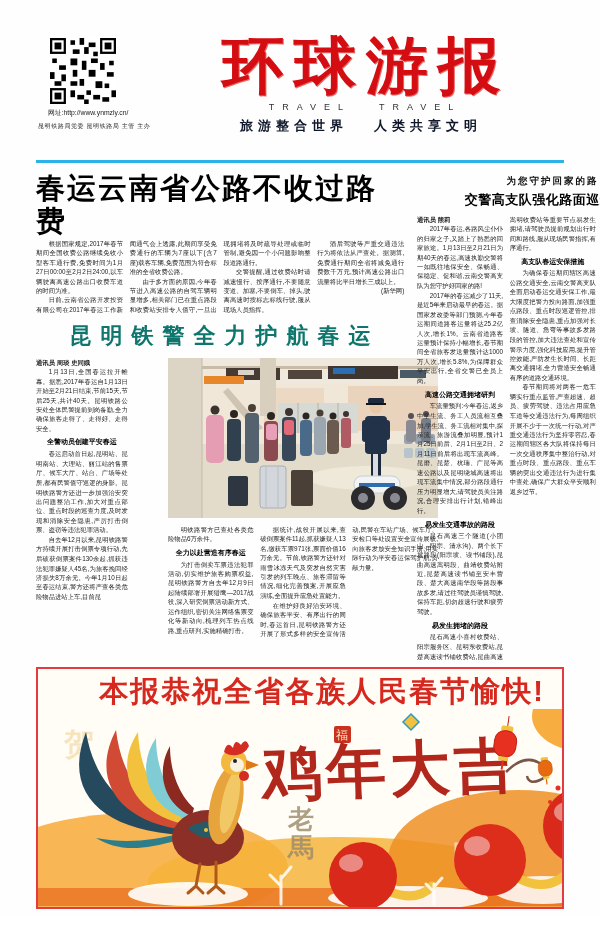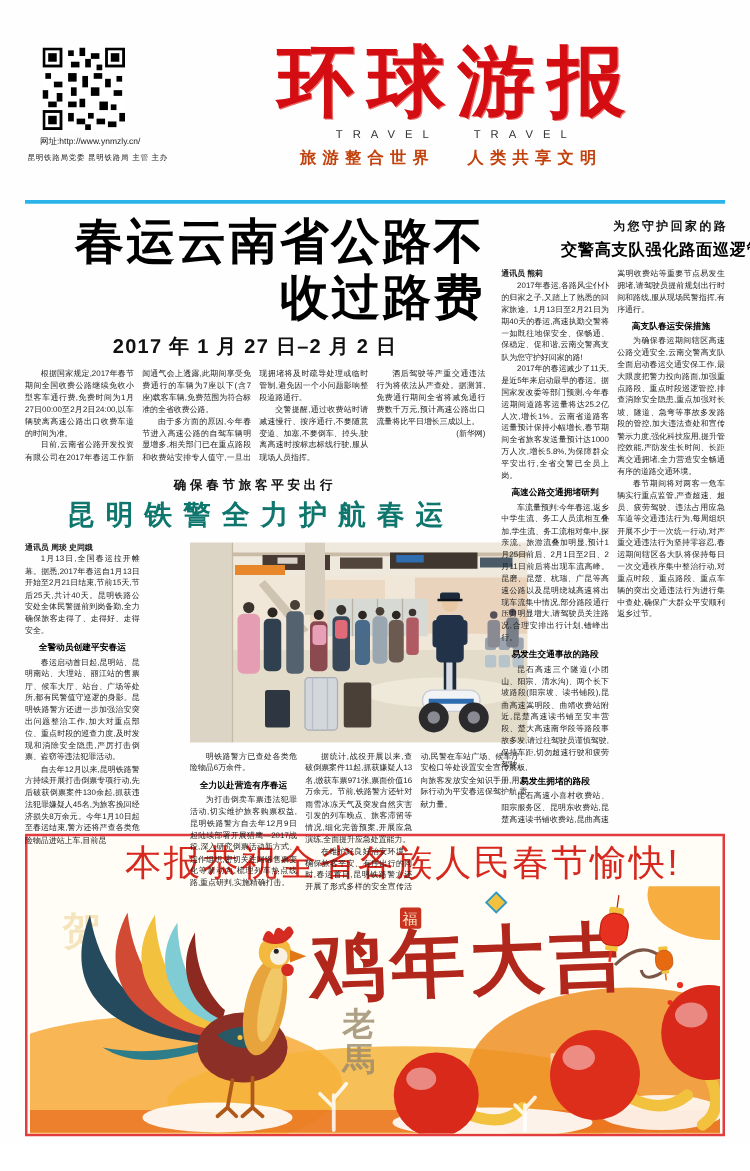--- a/index.html
+++ b/index.html
@@ -1,51 +1,51 @@
 <!DOCTYPE html>
 <html lang="zh"><head>
 <meta charset="utf-8">
 <style>
   * { margin:0; padding:0; box-sizing:border-box; }
   html,body { background:#ffffff; }
   body { font-family:"Liberation Sans","DejaVu Sans",sans-serif; color:#1a1a1a; }
   .page { width:600px; height:915px; margin:0 auto; background:#fefefe; position:relative;
-          padding:34px 20px 0; overflow:hidden; }
+          padding:34px 36px 0; overflow:hidden; }
 
   
   .hdr { display:flex; height:120px; }
   .qr-area { width:122px; padding-top:4px; }
   .qr-svg { width:66px; height:66px; display:block; margin-left:14px; }
   .site { font-size:10px; transform:scale(.68); transform-origin:0 0; width:150%;
           margin:4px 0 0 12px; color:#222; }
   .org  { font-size:10px; transform:scale(.60); transform-origin:0 0; width:166%;
           margin:0 0 0 2px; color:#222; letter-spacing:1px; }
   .mast { flex:1; text-align:center; }
   .mast-cn { font-family:"Liberation Serif","DejaVu Serif",serif; font-weight:900;
              font-size:62px; line-height:1.05; color:#d40d12; letter-spacing:10px;
              text-indent:10px; text-shadow:1px 1px 0 #e86a66; }
   .mast-en { font-size:9px; letter-spacing:8px; word-spacing:18px; color:#333;
              margin-top:3px; text-indent:8px; }
-  .slogan  { font-size:13px; font-weight:700; letter-spacing:5px; color:#c2410c; margin-top:5px; }
+  .slogan  { font-size:13px; font-weight:700; letter-spacing:5px; color:#0f172a; margin-top:5px; }
   .slogan span + span { margin-left:26px; }
   .issue { width:112px; text-align:right; padding-top:6px; }
   .issue-in { transform:scale(.84); transform-origin:100% 0; width:119%; margin-left:-19%; }
   .issue-in div { font-size:10px; line-height:1.55; color:#222; }
   .i-week { color:#d40d12; font-weight:700; font-size:12px !important; letter-spacing:2px; }
   .i-serial { margin-top:14px; }
 
   .blue-rule { height:3px; background:#2ab3e8; margin-top:6px; }
 
   
   .main { display:flex; margin-top:9px; height:492px; }
   .left-main { width:368px; }
   .v-div { width:1px; background:#dcdcdc; margin:2px 6px 0 7px; }
   .aside { flex:1; }
 
-  .lead-hl { font-size:39px; font-weight:900; text-align:right; letter-spacing:2px;
+  .lead-hl { font-size:29px; font-weight:900; text-align:left; letter-spacing:2px;
              color:#000; line-height:1.15;font-family:Liberation Serif, serif; }
   .lead-date { font-size:16px; font-weight:700; text-align:center; margin:5px 0 7px;
                letter-spacing:1px; color:#111; }
 
   
   .sw { overflow:hidden; position:relative; }
   .si { transform:scale(.66); transform-origin:0 0; font-size:9.6px; line-height:1.5;
         text-align:justify; color:#222; }
   .si p { text-indent:2em; margin:0; }
   .sub-hd { font-weight:700; text-align:center; font-size:10.6px; margin:5px 0 3px;
@@ -70,21 +70,21 @@
 
   .tr-kicker { text-align:center; font-size:9.5px; font-weight:700; letter-spacing:2px;
                margin-top:3px; color:#111; }
   .tr-hl { text-align:center; font-size:13px; font-weight:900; letter-spacing:.5px;
            margin-top:3px; color:#000; }
   .tr-cols.sw { height:448px; margin-top:6px; }
   .tr-cols .si { width:271px; height:679px; column-count:2; column-gap:10px; column-fill:auto; }
 
   
   .banner { margin-top:3px; border:2px solid #e23b40; background:#fffdf6; height:242px; overflow:hidden; }
-  .greeting { text-align:center; font-size:29px; font-weight:400; color:#d6281e;
+  .greeting { text-align:center; font-size:29px; font-weight:700; color:#d6281e;
               letter-spacing:2px; padding-top:5px; line-height:1.2;margin-left:44px; }
   .rooster-svg { width:552px; height:198px; display:block; margin:0 auto; }
 
   
   .foot { margin-top:6px; height:16px; background:#00a7e0; display:flex; align-items:center;
           justify-content:center; overflow:hidden; }
   .foot-in { transform:scale(.66); white-space:nowrap; color:#fff; font-size:10px; font-weight:700; }
   .foot-in span { margin:0 12px; letter-spacing:1px; }
 </style>
 </head>
@@ -151,33 +151,31 @@
     </div>
 
   </div>
 
   <div class="blue-rule"></div>
 
   <div class="main">
 
     <div class="left-main">
       <div class="lead-hl">春运云南省公路不收过路费</div>
-      <div class="lead-date">2017 年 1 月 27 日–2 月 2 日</div>
       <div class="lead-cols sw">
         <div class="si">
           <p>根据国家规定,2017年春节期间全国收费公路继续免收小型客车通行费,免费时间为1月27日00:00至2月2日24:00,以车辆驶离高速公路出口收费车道的时间为准。</p>
           <p>日前,云南省公路开发投资有限公司在2017年春运工作新闻通气会上透露,此期间享受免费通行的车辆为7座以下(含7座)载客车辆,免费范围为符合标准的全省收费公路。</p>
           <p>由于多方面的原因,今年春节进入高速公路的自驾车辆明显增多,相关部门已在重点路段和收费站安排专人值守,一旦出现拥堵将及时疏导处理或临时管制,避免因一个小问题影响整段道路通行。</p>
           <p>交警提醒,通过收费站时请减速慢行、按序通行,不要随意变道、加塞,不要倒车、掉头,驶离高速时按标志标线行驶,服从现场人员指挥。</p>
           <p>酒后驾驶等严重交通违法行为将依法从严查处。据测算,免费通行期间全省将减免通行费数千万元,预计高速公路出口流量将比平日增长三成以上。</p>
           <p class="src">(新华网)</p>
         </div>
       </div>
 
-      <div class="police-kicker">确保春节旅客平安出行</div>
       <div class="police-hl">昆明铁警全力护航春运</div>
 
       <div class="police-body">
         <div class="pleft sw">
           <div class="si">
             <p class="byline">通讯员 周琰 史同娥</p>
             <p>1月13日,全国春运拉开帷幕。据悉,2017年春运自1月13日开始至2月21日结束,节前15天,节后25天,共计40天。昆明铁路公安处全体民警提前到岗备勤,全力确保旅客走得了、走得好、走得安全。</p>
             <div class="sub-hd">全警动员创建平安春运</div>
             <p>春运启动首日起,昆明站、昆明南站、大理站、丽江站的售票厅、候车大厅、站台、广场等处所,都有民警值守巡逻的身影。昆明铁路警方还进一步加强治安突出问题整治工作,加大对重点部位、重点时段的巡查力度,及时发现和消除安全隐患,严厉打击倒票、盗窃等违法犯罪活动。</p>
             <p>自去年12月以来,昆明铁路警方持续开展打击倒票专项行动,先后破获倒票案件130余起,抓获违法犯罪嫌疑人45名,为旅客挽回经济损失8万余元。今年1月10日起至春运结束,警方还将严查各类危险物品进站上车,目前昆</p>

